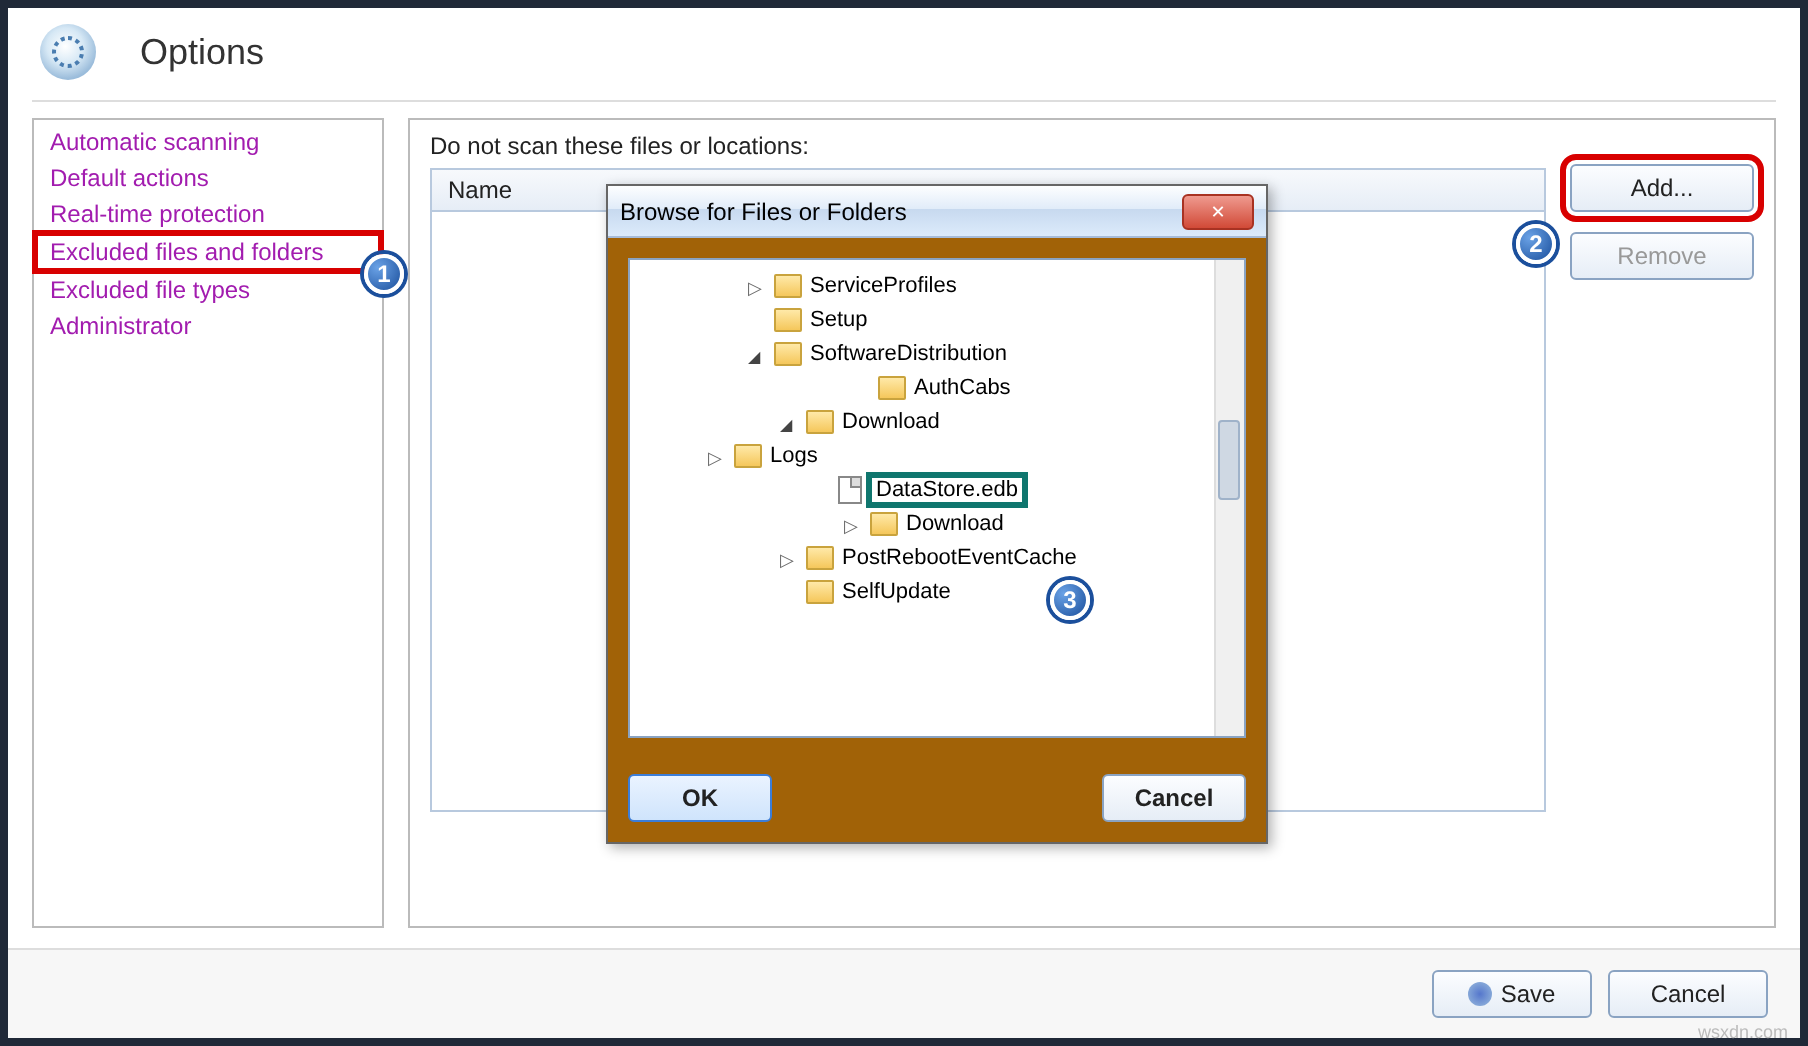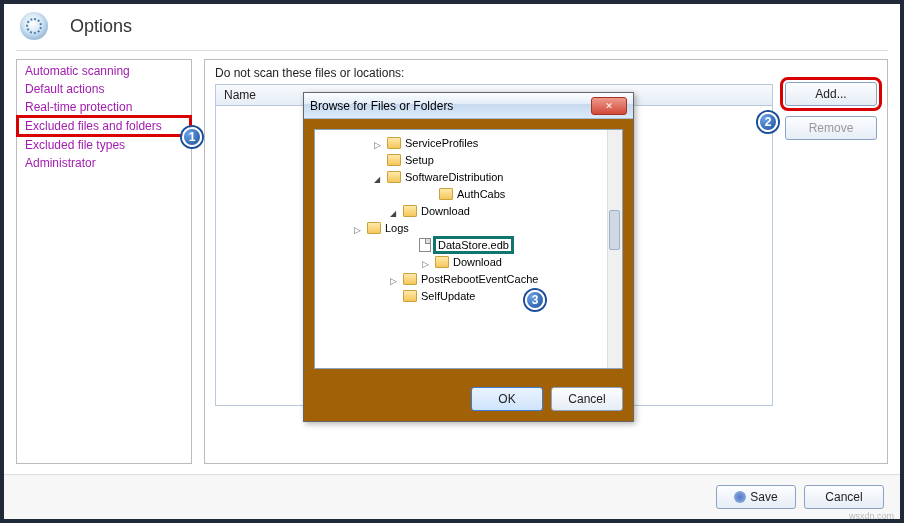--- a/index.html
+++ b/index.html
@@ -202,21 +202,21 @@
       position:relative;
     }
     .file-icon::before{content:"";position:absolute;top:0;right:0;width:4px;height:4px;background:#ddd;border-left:1px solid #888;border-bottom:1px solid #888;}
     .tree-selected {
       border: 3px solid #0f766e;
       padding: 0 2px;
       margin-left: -2px;
     }
     .dlg-buttons {
       padding: 8px 10px 10px;
-      display: flex; justify-content: flex-end; gap: 8px;
+      display: flex; justify-content: space-between; gap: 8px; font-weight: bold;
     }
     .dlg-buttons .btn { width: 72px; }
     .dlg-buttons .btn.ok { background: linear-gradient(#eaf3ff,#cfe4fc); border-color:#3b7dd8; }
     .bottomnote{position:absolute;bottom:2px;right:10px;font-size:9px;color:#bbb;}
     .tree-scroll{position:absolute;top:0;right:0;bottom:0;width:15px;background:#f0f0f0;border-left:1px solid #ddd;}
     .tree-thumb{position:absolute;top:80px;right:2px;width:11px;height:40px;background:#cfd8e3;border:1px solid #9fb2c9;border-radius:2px;}
   </style>
 </head>
 <body>
 

